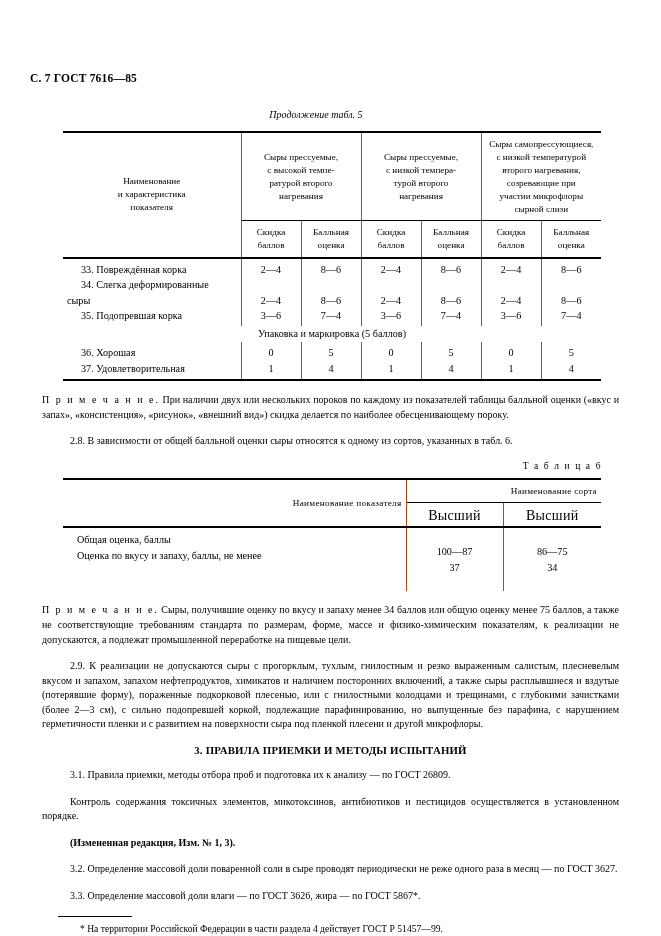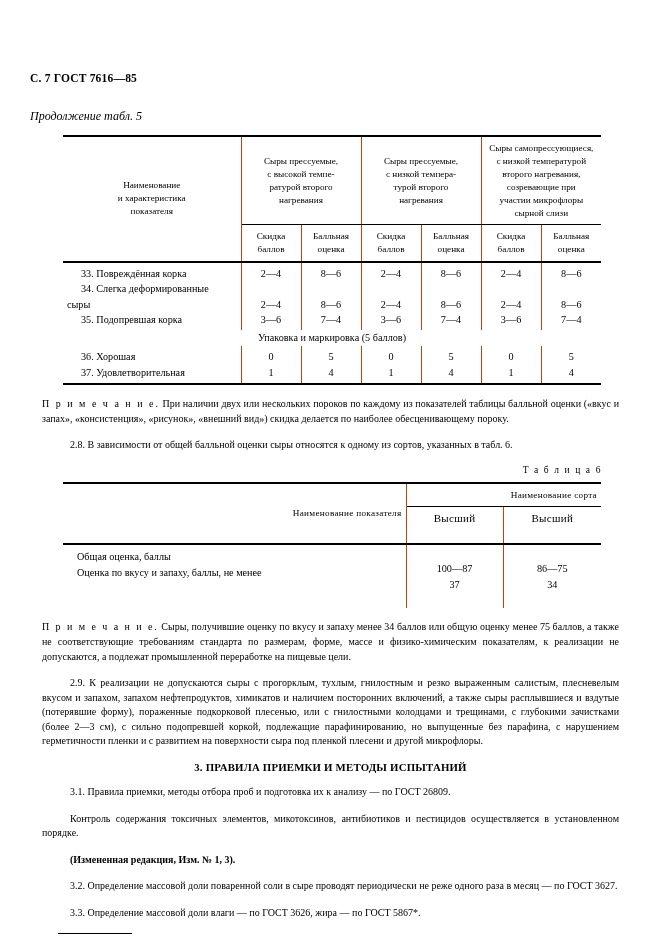--- a/index.html
+++ b/index.html
@@ -35,23 +35,23 @@
   .runhead {
     font-size: 11.5px;
     font-weight: bold;
     letter-spacing: 0.2px;
     margin: 0 0 24px 0;
     line-height: 1.1;
   }
 
   
   .tbl-caption {
-    font-size: 12px;
+    font-size: 10px;
     font-style: italic;
-    text-align: left;
+    text-align: center;
     margin: 4px 0 11px 0;
     padding-right: 29px;
   }
   .tbl-caption-sp {
     font-size: 9.5px;
     text-align: right;
     margin: 0 0 7px 0;
     padding-right: 29px;
     letter-spacing: 1.6px;
   }
@@ -125,22 +125,22 @@
     margin-left: 33px;
   }
   #table6 .hd-name {
     text-align: right;
     padding: 6px 4px;
     font-size: 9.2px;
     letter-spacing: 0.3px;
   }
   #table6 .hd-sub {
     text-align: center;
-    padding: 5px 4px 19px 4px;
-    font-size: 11px;
+    padding: 5px 4px 2px 4px;
+    font-size: 14px;
     letter-spacing: 0.3px;
   }
   #table6 td.namecell {
     font-size: 10.2px;
     line-height: 1.55;
     padding: 4px 4px 4px 14px;
     vertical-align: top;
   }
   #table6 td.numcell {
     font-size: 10.2px;

